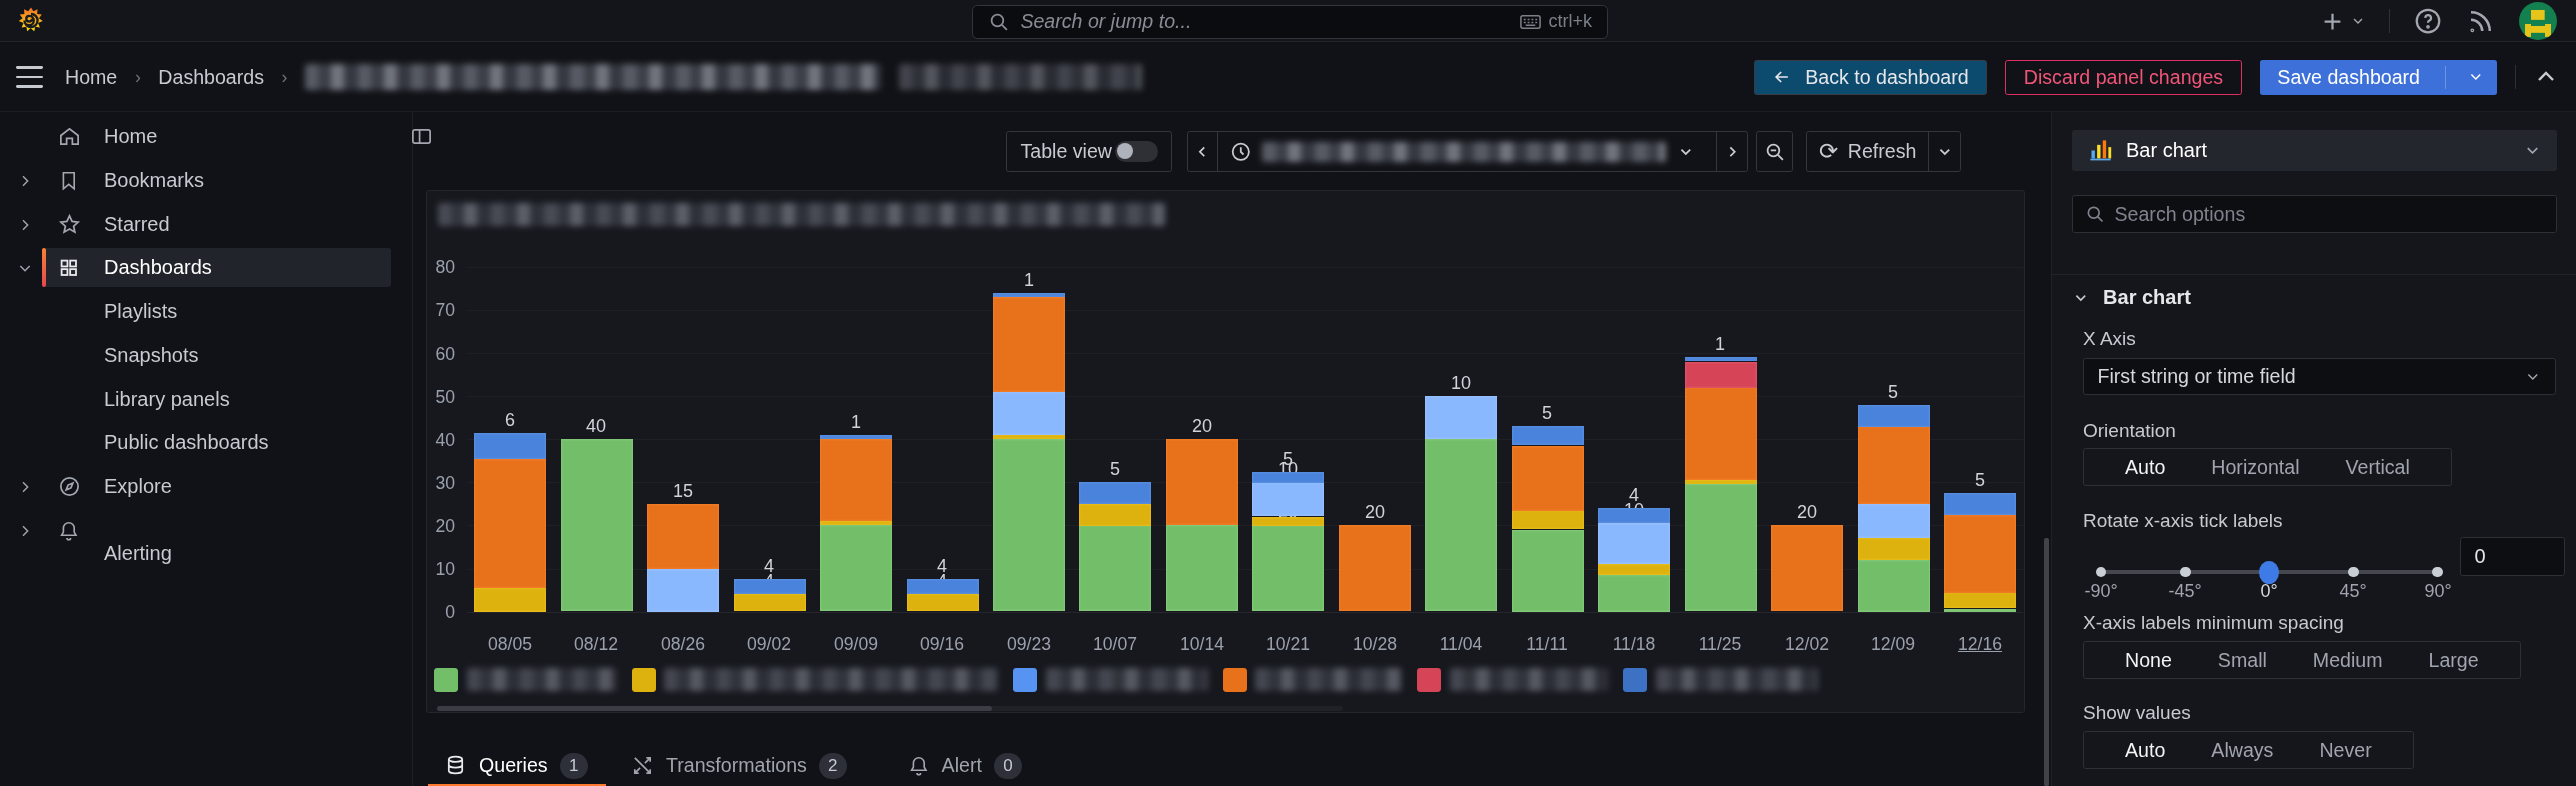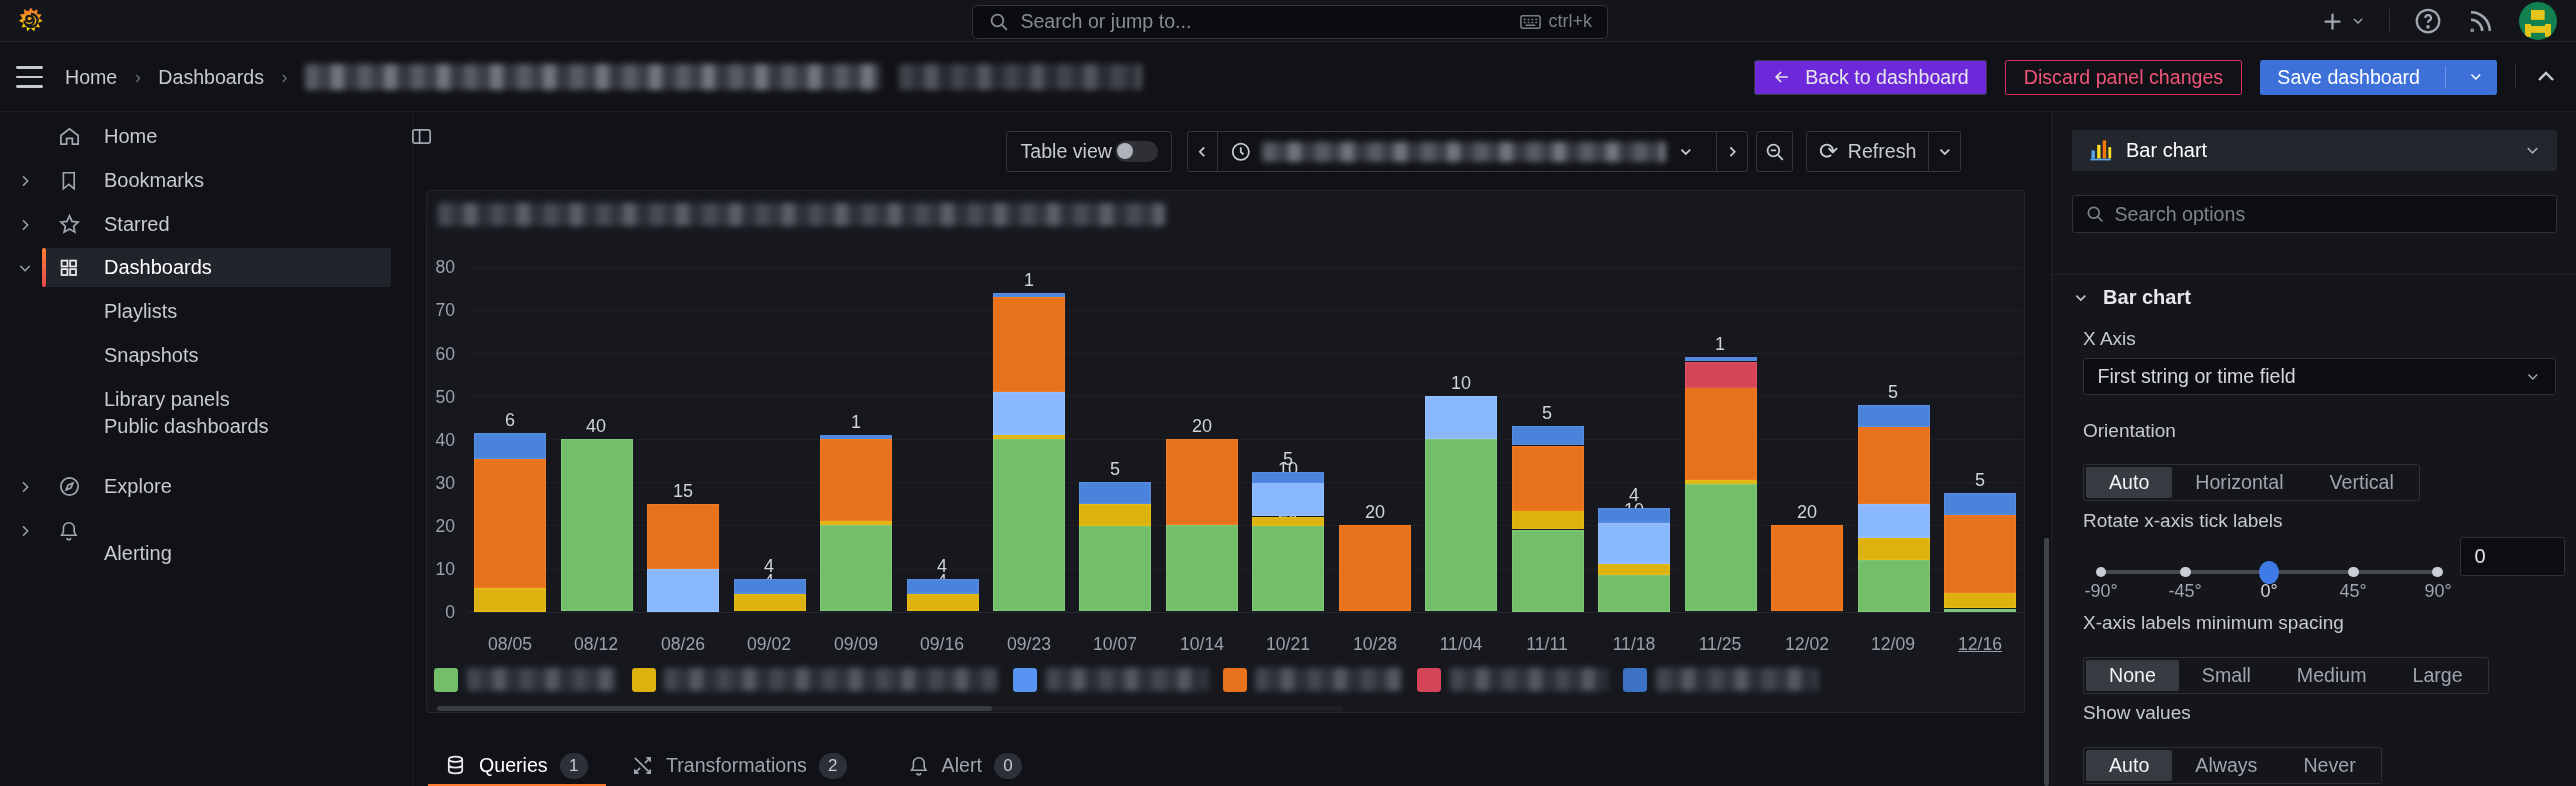--- a/index.html
+++ b/index.html
@@ -7,21 +7,21 @@
     font-family:"Liberation Sans", sans-serif; color:#C7CAD1; }
   svg { display:block; }
   .icon { flex:none; }
 
   
   .topbar { position:absolute; left:0; top:0; width:2576px; height:42px; background:#14151A;
     border-bottom:1.4px solid #222428; }
   .logo { position:absolute; left:16px; top:6px; width:30px; height:31px; }
   .searchbox { position:absolute; left:972px; top:4.7px; width:636px; height:34px; background:#0B0C10;
     border:1.4px solid #33353C; border-radius:5.4px; display:flex; align-items:center; padding:0 15px; gap:10.8px; }
-  .searchbox .ph { color:#888C96; font-size:19.6px; flex:1; }
+  .searchbox .ph { color:#888C96; font-size:19.6px; flex:1;font-style:italic; }
   .shortcut { display:flex; align-items:center; gap:6.8px; color:#7B7F88; font-size:18px; }
   .tr-icons { position:absolute; right:0; top:0; height:42px; display:flex; align-items:center; gap:23px; padding-right:19px; }
   .vdiv { width:1.4px; height:24px; background:#2E3036; }
   .avatar { width:38px; height:38px; border-radius:50%; background:#12814F; overflow:hidden; position:relative; }
   .avatar::after { content:""; position:absolute; inset:0;
     background:
       linear-gradient(#E7C419,#E7C419) 50% 28%/36% 26% no-repeat,
       linear-gradient(#E7C419,#E7C419) 18% 86%/16% 34% no-repeat,
       linear-gradient(#E7C419,#E7C419) 82% 86%/16% 34% no-repeat,
       linear-gradient(#E7C419,#E7C419) 50% 78%/52% 18% no-repeat; }
@@ -31,21 +31,21 @@
     border-bottom:1.4px solid #1B1D23; }
   .hamburger { position:absolute; left:16px; top:21.6px; width:27px; height:27px; display:flex; flex-direction:column; justify-content:space-between; padding:2.7px 0; cursor:pointer; }
   .hamburger i { height:2.7px; background:#C7CAD1; border-radius:1.4px; }
   .crumbs { position:absolute; left:65px; top:0; height:70px; display:flex; align-items:center; gap:17.6px; font-size:19.6px; }
   .crumb-sep { color:#6E7380; font-size:17.6px; }
   .redact { background:repeating-linear-gradient(90deg,#6A6E79 0 13.5px,#474A53 13.5px 26px,#8A8E98 26px 39px,#3F424B 39px 53px);
     filter:blur(3.4px); border-radius:2.7px; opacity:.8; }
   .nav-btns { position:absolute; right:17.6px; top:17.6px; display:flex; align-items:center; gap:18px; }
   .btn { height:35px; display:flex; align-items:center; gap:9.5px; padding:0 17.6px; border-radius:2.7px;
     font-size:19.6px; cursor:pointer; white-space:nowrap; }
-  .btn-secondary { background:#6d28d9; border:1.4px solid #3A3C43; color:#E6E7EB;gap:13px; }
+  .btn-secondary { background:#0c4a6e; border:1.4px solid #3A3C43; color:#E6E7EB;gap:13px; }
   .btn-destructive { background:transparent; border:1.4px solid #E02E5F; color:#F05578; }
   .btn-primary { background:#3D71D9; color:#FFFFFF; border:none; padding-right:0; }
   .btn-primary .split { width:1.4px; height:23px; background:rgba(255,255,255,.25); margin-left:15px; }
   .btn-primary .caret { padding:0 12px; }
 
   
   .app { position:absolute; left:0; top:112px; width:2576px; height:674px; display:flex; }
   .sidebar { position:relative; width:413px; height:100%; border-right:1.4px solid #1D1F26; }
   .main { position:relative; width:1638px; height:100%; }
   .pane { position:relative; width:525px; height:100%; border-left:1.4px solid #202127; background:#15161B; }
@@ -99,21 +99,21 @@
     border-radius:2.7px; display:flex; align-items:center; padding:0 12px; gap:9.5px; }
   .opt-search .ph { color:#7E838D; font-size:19.6px; }
   .pane-div { position:absolute; left:0; top:162px; width:100%; height:1.4px; background:#222329; }
   .section-hdr { position:absolute; left:20px; top:174px; display:flex; align-items:center; gap:13.5px; cursor:pointer; }
   .section-hdr .t { color:#E6E7EB; font-size:20px; font-weight:bold; }
   .field-lbl { position:absolute; left:31px; font-size:19px; color:#C7CAD1; }
   .dropdown { position:absolute; left:31px; width:473px; height:37px; background:#0D0E12; border:1.4px solid #2E3036; border-radius:2.7px;
     display:flex; align-items:center; padding:0 13.5px; cursor:pointer; }
   .dropdown .val { flex:1; color:#D5D8DE; font-size:19.6px; }
   .seggroup { position:absolute; left:31px; height:37px; background:#15161B; border:1.4px solid #2E3036; border-radius:2.7px;
-    display:flex; align-items:stretch; padding:2px;margin-top:16px; }
+    display:flex; align-items:stretch; padding:18px; }
   .segopt { display:flex; align-items:center; padding:0 23px; border-radius:2px; font-size:19.6px; color:#9FA4AE; cursor:pointer; white-space:nowrap; }
   .segopt.sel { background:#383B41; color:#F2F3F5; }
   .slider-track { position:absolute; left:49px; top:458px; width:337px; height:4px; background:#45484F; border-radius:2px; }
   .slider-dot { position:absolute; top:-3.4px; width:10.8px; height:10.8px; border-radius:50%; background:#C9CDD4; }
   .slider-dot.active { width:20px; height:23px; top:-9.5px; border-radius:50%; background:#3E7BE6; }
   .slider-lbl { position:absolute; top:469px; width:68px; text-align:center; font-size:18px; color:#9FA4AE; }
   .slider-lbl.cur { color:#D5D8DE; }
   .numbox { position:absolute; left:408px; top:425px; width:105px; height:39px; background:#0D0E12; border:1.4px solid #2E3036;
     border-radius:2.7px; display:flex; align-items:center; padding:0 13.5px; color:#E6E7EB; font-size:20px; }
   .pane-scroll { position:absolute; left:-8px; top:426px; width:5.4px; height:248px; background:#41434A; border-radius:2.7px; }
@@ -270,21 +270,21 @@
       </div>
       <div class="nav-item" style="top: 180px; left: 42px; width: 349px;">
         <span class="lbl" style="left: 62px;">Playlists</span>
       </div>
       <div class="nav-item" style="top: 224px; left: 42px; width: 349px;">
         <span class="lbl" style="left: 62px;">Snapshots</span>
       </div>
       <div class="nav-item" style="top: 268px; left: 42px; width: 349px;">
         <span class="lbl" style="left: 62px;">Library panels</span>
       </div>
-      <div class="nav-item" style="top: 295px; left: 42px; width: 349px;">
+      <div class="nav-item" style="top: 311px; left: 42px; width: 349px;">
         <span class="lbl" style="left: 62px;">Public dashboards</span>
       </div>
       <div class="nav-item" style="top: 355px; left: 42px; width: 349px;">
         <span class="chev" style="left: -27px;">
           <svg width="16" height="16" viewBox="0 0 24 24" fill="none" stroke="#9FA4AE" stroke-width="2.2">
             <path d="M9 5l7 7-7 7"></path>
           </svg>
         </span>
         <span class="ni-icon" style="left: 15px;">
           <svg width="23" height="23" viewBox="0 0 24 24" fill="none" stroke="#A2A7B0" stroke-width="1.8">

